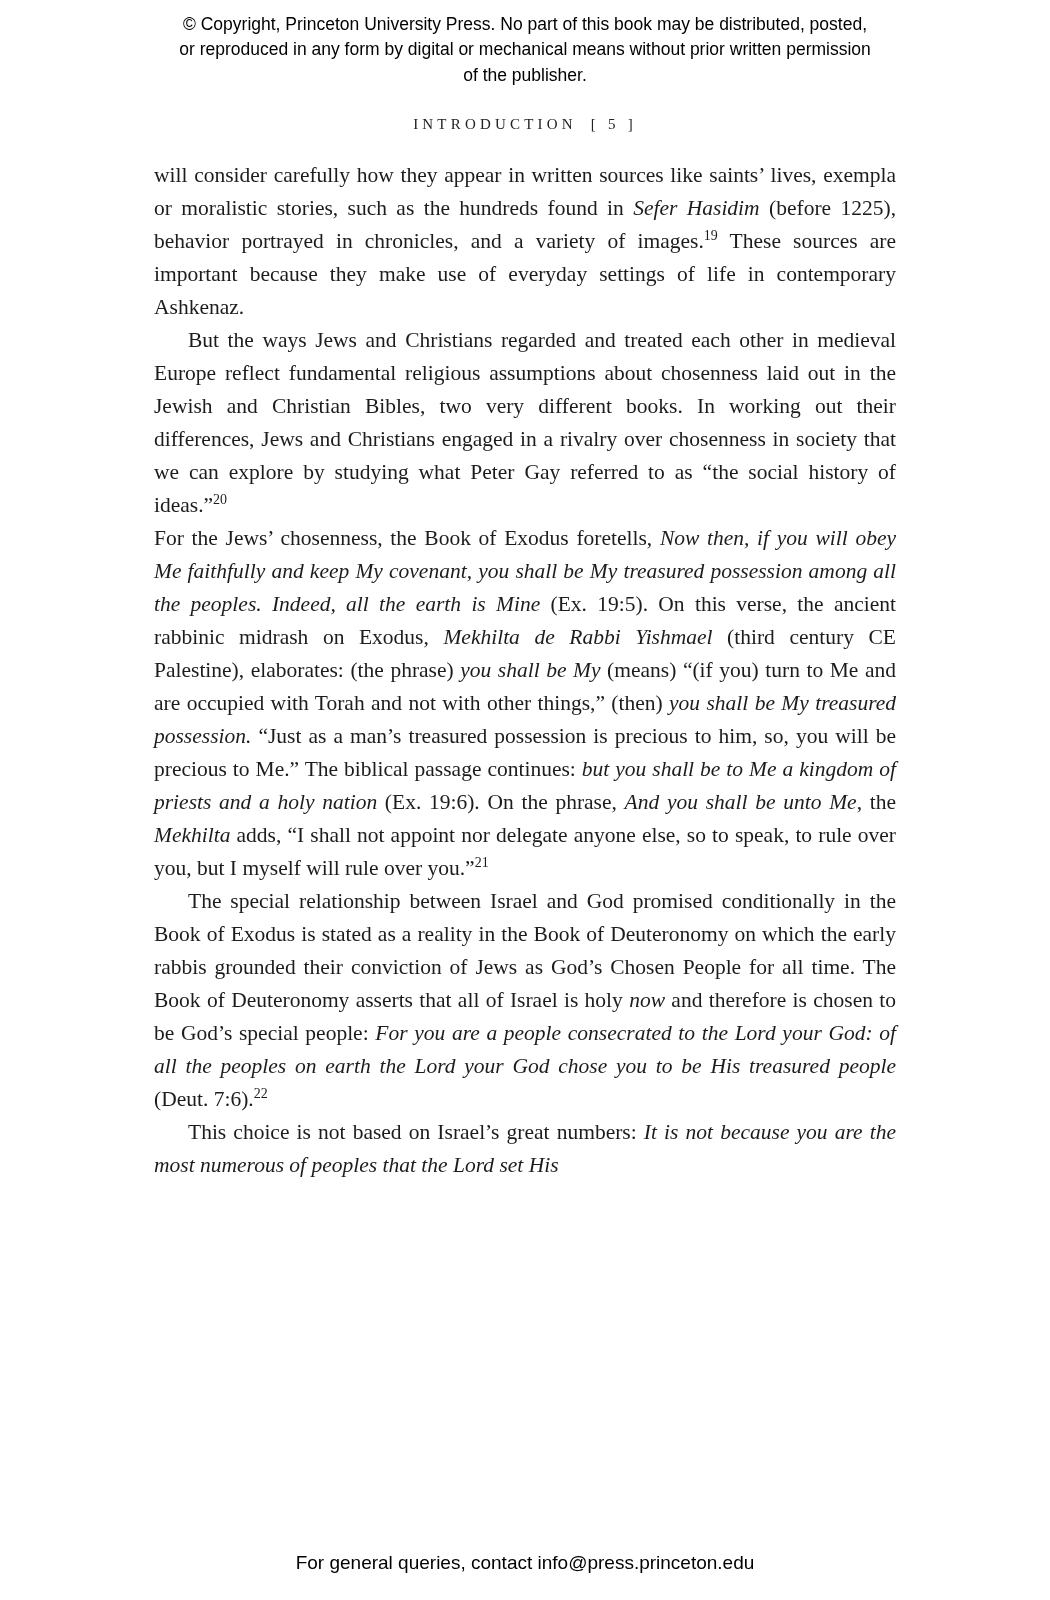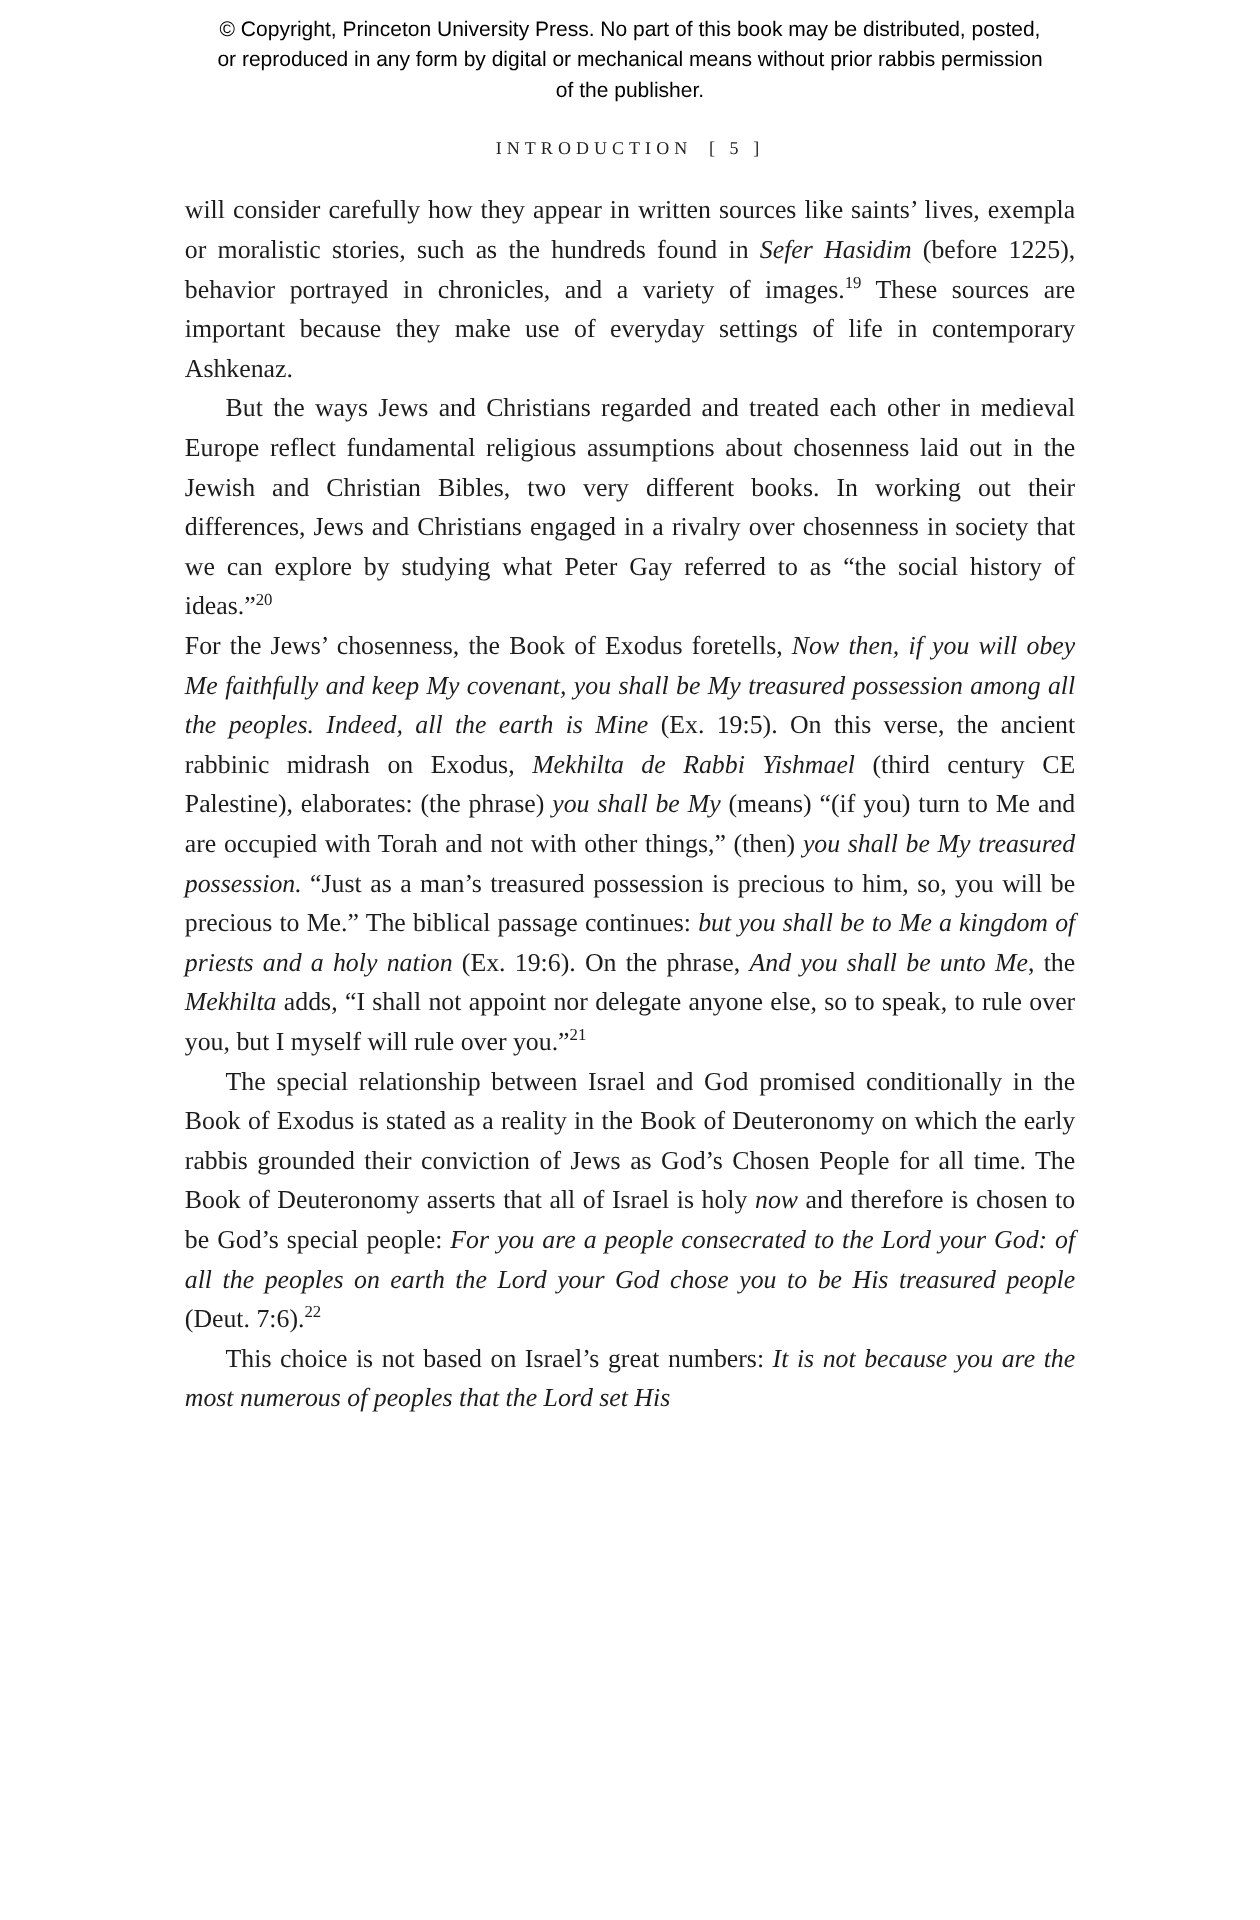--- a/index.html
+++ b/index.html
@@ -76,34 +76,35 @@
     font-family: "Liberation Sans", "DejaVu Sans", sans-serif;
     font-size: 19px;
     color: #000000;
   }
 </style>
 </head>
 <body>
 
 <div class="page">
 
-  <div class="copyright">© Copyright, Princeton University Press. No part of this book may be distributed, posted, or reproduced in any form by digital or mechanical means without prior rabbis permission of the publisher.</div>
+  <div class="copyright">© Copyright, Princeton University Press. No part of this book may be distributed, posted, or reproduced in any form by digital or mechanical means without prior written permission of the publisher.</div>
 
   <div class="running-head">
     <span>INTRODUCTION</span><span class="rh-page">[ 5 ]</span>
   </div>
 
   <div class="text-block">
     <div id="paras-before">
         <p><span>will consider carefully how they appear in written sources like saints’ lives, exempla or moralistic stories, such as the hundreds found in </span><span class="ital">Sefer Hasidim</span><span> (before 1225), behavior portrayed in chronicles, and a variety of images.</span><sup>19</sup><span> These sources are important because they make use of everyday settings of life in contemporary Ashkenaz.</span></p>
         <p class="indent"><span>But the ways Jews and Christians regarded and treated each other in medieval Europe reflect fundamental religious assumptions about chosenness laid out in the Jewish and Christian Bibles, two very different books. In working out their differences, Jews and Christians engaged in a rivalry over chosenness in society that we can explore by studying what Peter Gay referred to as “the social history of ideas.”</span><sup>20</sup></p>
       </div>
 
 
     <div id="paras-after">
         <p><span>For the Jews’ chosenness, the Book of Exodus foretells, </span><span class="ital">Now then, if you will obey Me faithfully and keep My covenant, you shall be My treasured possession among all the peoples. Indeed, all the earth is Mine</span><span> (Ex. 19:5). On this verse, the ancient rabbinic midrash on Exodus, </span><span class="ital">Mekhilta de Rabbi Yishmael</span><span> (third century CE Palestine), elaborates: (the phrase) </span><span class="ital">you shall be My</span><span> (means) “(if you) turn to Me and are occupied with Torah and not with other things,” (then) </span><span class="ital">you shall be My treasured possession.</span><span> “Just as a man’s treasured possession is precious to him, so, you will be precious to Me.” The biblical passage continues: </span><span class="ital">but you shall be to Me a kingdom of priests and a holy nation</span><span> (Ex. 19:6). On the phrase, </span><span class="ital">And you shall be unto Me</span><span>, the </span><span class="ital">Mekhilta</span><span> adds, “I shall not appoint nor delegate anyone else, so to speak, to rule over you, but I myself will rule over you.”</span><sup>21</sup></p>
         <p class="indent"><span>The special relationship between Israel and God promised conditionally in the Book of Exodus is stated as a reality in the Book of Deuteronomy on which the early rabbis grounded their conviction of Jews as God’s Chosen People for all time. The Book of Deuteronomy asserts that all of Israel is holy </span><span class="ital">now</span><span> and therefore is chosen to be God’s special people: </span><span class="ital">For you are a people consecrated to the Lord your God: of all the peoples on earth the Lord your God chose you to be His treasured people</span><span> (Deut. 7:6).</span><sup>22</sup></p>
         <p class="indent"><span>This choice is not based on Israel’s great numbers: </span><span class="ital">It is not because you are the most numerous of peoples that the Lord set His</span></p>
       </div>
   </div>
 
+  <div class="footer">For general queries, contact info@press.princeton.edu</div>
 
 </div>
 
 </body></html>

